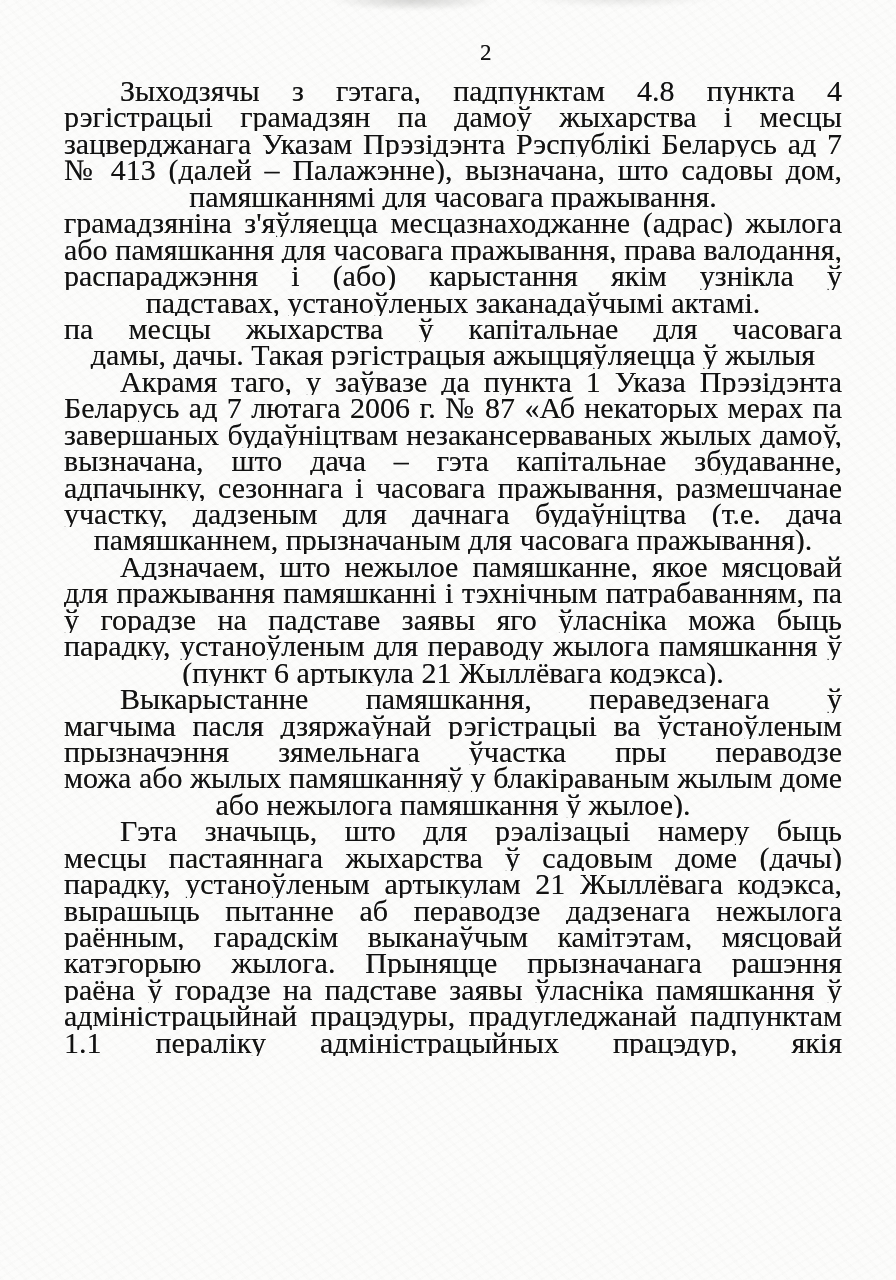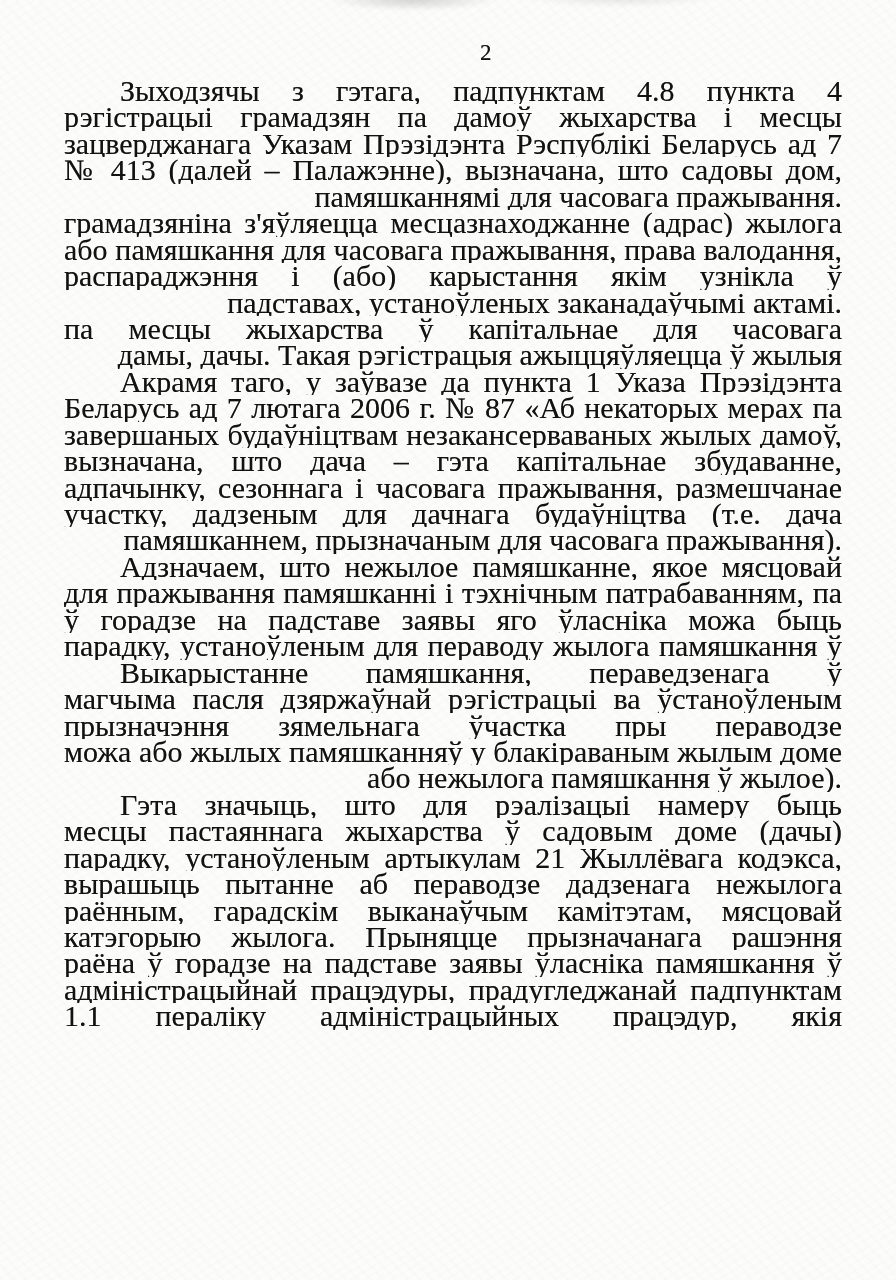--- a/index.html
+++ b/index.html
@@ -49,21 +49,21 @@
     position: absolute;
     top: 78px;
     left: 64px;
     width: 778px;
     font-size: 30px;
     line-height: 26.45px;
     text-shadow: 0 0 0.5px rgba(0,0,0,0.55);
   }
   .paragraph { margin: 0; }
   .line {
-    text-align: right;
+    text-align: center;
     white-space: normal;
     overflow: hidden;
     height: 26.45px;
   }
   .line.just {
     text-align: justify;
     text-align-last: justify;
   }
   .line.first {
     text-indent: 56px;
@@ -103,20 +103,21 @@
       <div class="line just">вызначана, што дача – гэта капітальнае збудаванне, прызначанае для</div>
       <div class="line just">адпачынку, сезоннага і часовага пражывання, размешчанае на зямельным</div>
       <div class="line just">участку, дадзеным для дачнага будаўніцтва (т.е. дача з'яўляецца</div>
       <div class="line">памяшканнем, прызначаным для часовага пражывання).</div>
     </div>
     <div class="paragraph">
       <div class="line just first">Адзначаем, што нежылое памяшканне, якое мясцовай ўстаноўленым</div>
       <div class="line just">для пражывання памяшканні і тэхнічным патрабаванням, па рашэннях</div>
       <div class="line just">ў горадзе на падставе заявы яго ўласніка можа быць пераведзена ў жылое ў</div>
       <div class="line just">парадку, устаноўленым для пераводу жылога памяшкання ў нежылое</div>
+      <div class="line">(пункт 6 артыкула 21 Жыллёвага кодэкса).</div>
     </div>
     <div class="paragraph">
       <div class="line just first">Выкарыстанне памяшкання, пераведзенага ў адпаведнасці з</div>
       <div class="line just">магчыма пасля дзяржаўнай рэгістрацыі ва ўстаноўленым парадку змянення</div>
       <div class="line just">прызначэння зямельнага ўчастка пры пераводзе аднакватэрнага жылога</div>
       <div class="line just">можа або жылых памяшканняў у блакіраваным жылым доме ў нежылыя</div>
       <div class="line">або нежылога памяшкання ў жылое).</div>
     </div>
     <div class="paragraph">
       <div class="line just first">Гэта значыць, што для рэалізацыі намеру быць зарэгістраваным па</div>

